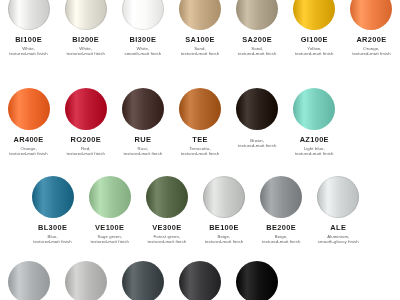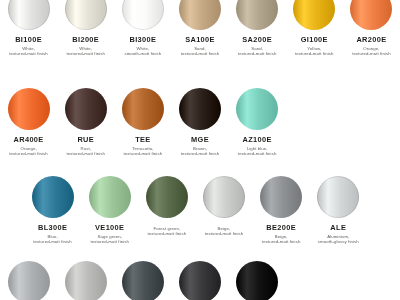--- a/index.html
+++ b/index.html
@@ -134,20 +134,30 @@
         <div class="swatch" style="background: linear-gradient(90deg, rgb(216, 82, 22) 0%, rgb(255, 134, 74) 26%, rgb(242, 108, 48) 55%, rgb(216, 82, 22) 100%);"></div>
       </div>
       <div class="labels">
         <span class="code">AR400E</span>
         <span class="desc">Orange,</span>
         <span class="desc2">textured-matt finish</span>
       </div>
     </div>
     <div class="cell">
       <div class="swatch-wrap">
+        <div class="swatch" style="background: linear-gradient(90deg, rgb(166, 1, 27) 0%, rgb(218, 53, 79) 26%, rgb(192, 27, 53) 55%, rgb(166, 1, 27) 100%);"></div>
+      </div>
+      <div class="labels">
+        <span class="code">RO200E</span>
+        <span class="desc">Red,</span>
+        <span class="desc2">textured-matt finish</span>
+      </div>
+    </div>
+    <div class="cell">
+      <div class="swatch-wrap">
         <div class="swatch" style="background: linear-gradient(90deg, rgb(51, 29, 25) 0%, rgb(103, 81, 77) 26%, rgb(77, 55, 51) 55%, rgb(51, 29, 25) 100%);"></div>
       </div>
       <div class="labels">
         <span class="code">RUE</span>
         <span class="desc">Rust,</span>
         <span class="desc2">textured-matt finish</span>
       </div>
     </div>
     <div class="cell">
       <div class="swatch-wrap">
@@ -157,21 +167,20 @@
         <span class="code">TEE</span>
         <span class="desc">Terracotta,</span>
         <span class="desc2">textured-matt finish</span>
       </div>
     </div>
     <div class="cell">
       <div class="swatch-wrap">
         <div class="swatch" style="background: linear-gradient(90deg, rgb(17, 7, 0) 0%, rgb(69, 59, 52) 26%, rgb(43, 33, 26) 55%, rgb(17, 7, 0) 100%);"></div>
       </div>
       <div class="labels">
-        <span class="code">MGE</span>
         <span class="desc">Brown,</span>
         <span class="desc2">textured-matt finish</span>
       </div>
     </div>
     <div class="cell">
       <div class="swatch-wrap">
         <div class="swatch" style="background: linear-gradient(90deg, rgb(96, 182, 163) 0%, rgb(148, 234, 215) 26%, rgb(122, 208, 189) 55%, rgb(96, 182, 163) 100%);"></div>
       </div>
       <div class="labels">
         <span class="code">AZ100E</span>
@@ -200,29 +209,31 @@
         <span class="code">VE100E</span>
         <span class="desc">Sage green,</span>
         <span class="desc2">textured-matt finish</span>
       </div>
     </div>
     <div class="cell">
       <div class="swatch-wrap">
         <div class="swatch" style="background: linear-gradient(90deg, rgb(64, 81, 50) 0%, rgb(116, 133, 102) 26%, rgb(90, 107, 76) 55%, rgb(64, 81, 50) 100%);"></div>
       </div>
       <div class="labels">
+        <span class="code">VE300E</span>
         <span class="desc">Forest green,</span>
         <span class="desc2">textured-matt finish</span>
       </div>
     </div>
     <div class="cell">
       <div class="swatch-wrap">
         <div class="swatch edge" style="background: linear-gradient(90deg, rgb(179, 181, 179) 0%, rgb(231, 233, 231) 26%, rgb(205, 207, 205) 55%, rgb(179, 181, 179) 100%);"></div>
       </div>
       <div class="labels">
+        <span class="code">BE100E</span>
         <span class="desc">Beige,</span>
         <span class="desc2">textured-matt finish</span>
       </div>
     </div>
     <div class="cell">
       <div class="swatch-wrap">
         <div class="swatch" style="background: linear-gradient(90deg, rgb(117, 120, 123) 0%, rgb(169, 172, 175) 26%, rgb(143, 146, 149) 55%, rgb(117, 120, 123) 100%);"></div>
       </div>
       <div class="labels">
         <span class="code">BE200E</span>

